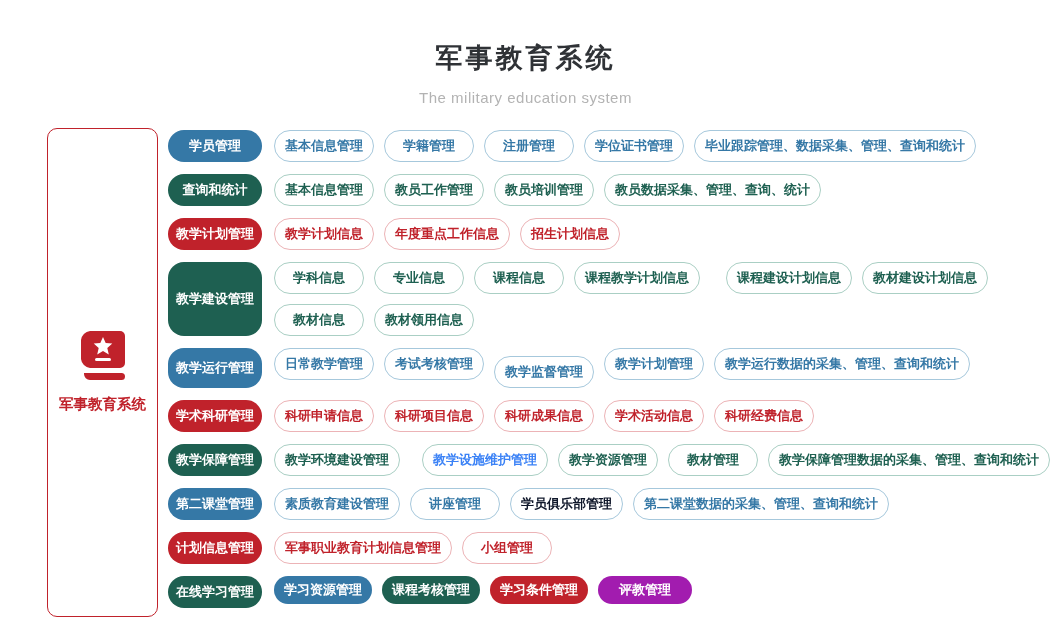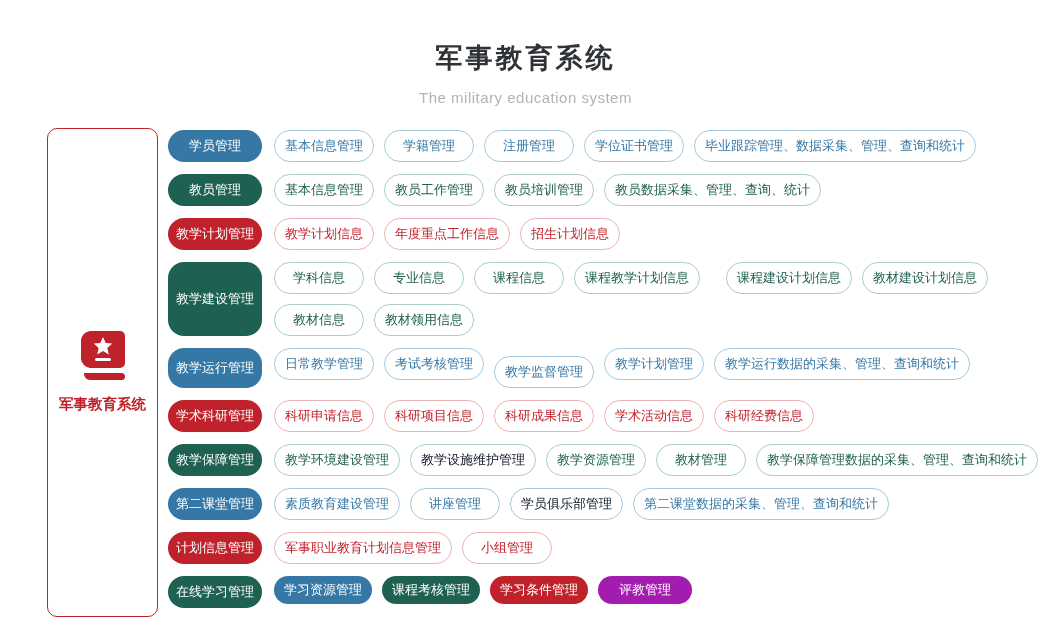--- a/index.html
+++ b/index.html
@@ -15,21 +15,21 @@
     position:absolute; left:47px; top:128px; width:111px; height:489px;
     border:1px solid #c0222b; border-radius:10px; background:#fff;
     display:flex; flex-direction:column; align-items:center; justify-content:center; gap:10px;
   }
   .sidebar-label { color:#c0222b; font-size:14.5px; font-weight:bold; white-space:nowrap; }
 
   #rows { position:absolute; left:168px; top:130px; display:flex; flex-direction:column; gap:12px; }
   .row { display:flex; gap:12px; align-items:stretch; }
   .btn {
     display:flex; align-items:center; justify-content:center;
-    height:32px; border-radius:16px; font-size:13px; font-weight:400;
+    height:32px; border-radius:16px; font-size:13px; font-weight:700;
     padding:0 10px; white-space:nowrap; cursor:pointer;
   }
   .cat { flex:0 0 94px; width:94px; height:auto; min-height:32px; padding:0 4px; }
   .solid { color:#ffffff; border:none; }
   .outline { background:#ffffff; border:1px solid; min-width:90px; }
   .lines { display:flex; flex-direction:column; gap:10px; }
   .line { display:flex; gap:10px; }
   .row.tall .btn { height:28px; }
   .row.tall .line .btn { min-width:94px; }
 </style>
@@ -62,21 +62,21 @@
           <div class="line">
             <div class="btn outline" style="border-color: rgb(166, 200, 220); color: rgb(53, 120, 166);">基本信息管理</div>
             <div class="btn outline" style="border-color: rgb(166, 200, 220); color: rgb(53, 120, 166);">学籍管理</div>
             <div class="btn outline" style="border-color: rgb(166, 200, 220); color: rgb(53, 120, 166);">注册管理</div>
             <div class="btn outline" style="border-color: rgb(166, 200, 220); color: rgb(53, 120, 166);">学位证书管理</div>
             <div class="btn outline" style="border-color: rgb(166, 200, 220); color: rgb(53, 120, 166); text-align: center;">毕业跟踪管理、数据采集、管理、查询和统计</div>
           </div>
         </div>
       </div>
       <div class="row">
-        <div class="btn solid cat" style="background: rgb(30, 96, 81);">教员管理</div>
+        <div class="btn solid cat" style="background: rgb(30, 96, 81);">查询和统计</div>
         <div class="lines">
           <div class="line">
             <div class="btn outline" style="border-color: rgb(170, 207, 196); color: rgb(30, 96, 81);">基本信息管理</div>
             <div class="btn outline" style="border-color: rgb(170, 207, 196); color: rgb(30, 96, 81);">教员工作管理</div>
             <div class="btn outline" style="border-color: rgb(170, 207, 196); color: rgb(30, 96, 81);">教员培训管理</div>
             <div class="btn outline" style="border-color: rgb(170, 207, 196); color: rgb(30, 96, 81);">教员数据采集、管理、查询、统计</div>
           </div>
         </div>
       </div>
       <div class="row">
@@ -128,21 +128,21 @@
             <div class="btn outline" style="border-color: rgb(236, 179, 182); color: rgb(192, 34, 43);">学术活动信息</div>
             <div class="btn outline" style="border-color: rgb(236, 179, 182); color: rgb(192, 34, 43);">科研经费信息</div>
           </div>
         </div>
       </div>
       <div class="row">
         <div class="btn solid cat" style="background: rgb(30, 96, 81);">教学保障管理</div>
         <div class="lines">
           <div class="line">
             <div class="btn outline" style="border-color: rgb(170, 207, 196); color: rgb(30, 96, 81);">教学环境建设管理</div>
-            <div class="btn outline" style="border-color: rgb(170, 207, 196); color: #0f172a;">教学设施维护管理</div>
+            <div class="btn outline" style="border-color: rgb(170, 207, 196); color: #3b82f6; margin-left: 12px;">教学设施维护管理</div>
             <div class="btn outline" style="border-color: rgb(170, 207, 196); color: rgb(30, 96, 81);">教学资源管理</div>
             <div class="btn outline" style="border-color: rgb(170, 207, 196); color: rgb(30, 96, 81);">教材管理</div>
             <div class="btn outline" style="border-color: rgb(170, 207, 196); color: rgb(30, 96, 81);">教学保障管理数据的采集、管理、查询和统计</div>
           </div>
         </div>
       </div>
       <div class="row">
         <div class="btn solid cat" style="background: rgb(53, 120, 166);">第二课堂管理</div>
         <div class="lines">
           <div class="line">

